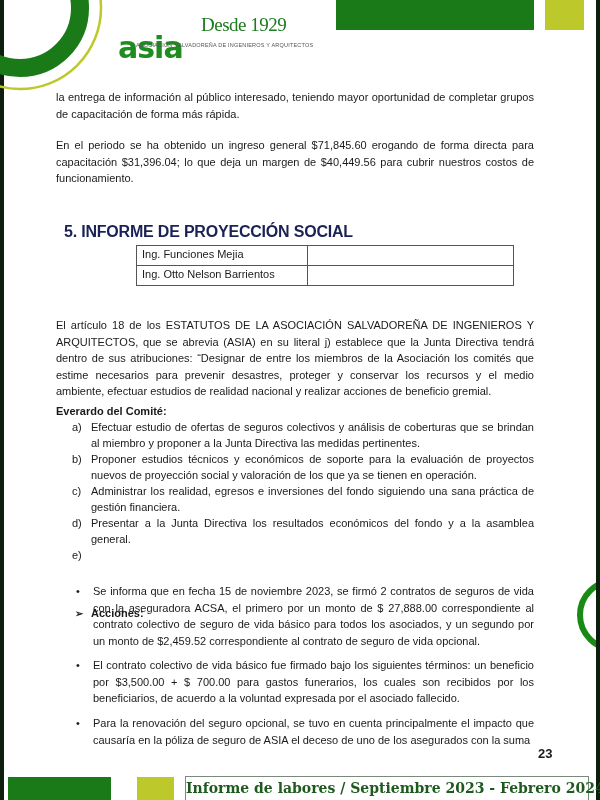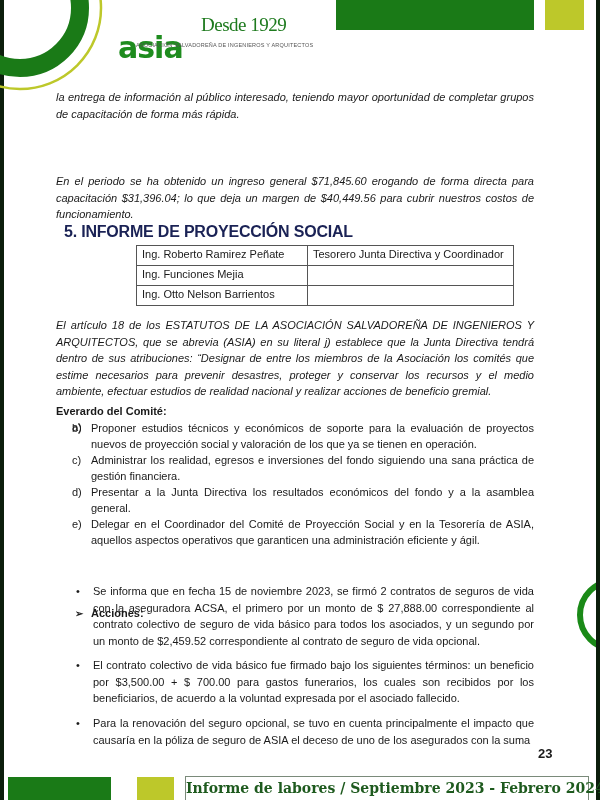--- a/index.html
+++ b/index.html
@@ -14,23 +14,23 @@
   .deco-arc { position: absolute; left: 0; top: 0; }
   .deco-right-arc { position: absolute; right: 4px; top: 575px; }
   .logo { position: absolute; left: 118px; top: 8px; width: 200px; height: 40px; }
   .logo-word { position: absolute; left: 0; top: 0; font-family: "DejaVu Sans", sans-serif; font-weight: bold; font-size: 30px; color: #1e8c1e; letter-spacing: -1px; line-height: 32px; margin-top: 24px; }
   .logo-desde { position: absolute; left: 83px; top: 5px; font-family: Liberation Serif, serif; font-size: 19px; color: #1e7a1e; line-height: 24px; letter-spacing: -0.5px; }
   .logo-sub { position: absolute; left: 18px; top: 34px; font-size: 5.5px; color: #555; letter-spacing: 0.2px; white-space: nowrap; }
   .bar-top-green { position: absolute; left: 336px; top: 0; width: 198px; height: 30px; background: #1a7a17; }
   .bar-top-lime { position: absolute; left: 545px; top: 0; width: 39px; height: 30px; background: #bdc82a; }
 
   .content { position: absolute; left: 56px; width: 478px; font-size: 11px; line-height: 16.5px; }
-  p { margin: 0; text-align: justify; font-style: italic; }
+  p { margin: 0; text-align: justify; }
   .p1 { top: 89px; }
-  .p2 { top: 137px; margin-top: 36px; }
+  .p2 { top: 137px; }
   .h5 { position: absolute; left: 56px; top: 215px; font-size: 16px; font-weight: bold; color: #1a2255; margin: 8px; letter-spacing: -0.2px; }
   table.committee { position: absolute; left: 136px; top: 245px; width: 378px; border-collapse: collapse; font-size: 11px; }
   table.committee td { border: 1px solid #555; padding: 2px 5px; height: 15px; vertical-align: top; }
   table.committee td.c1 { width: 160px; }
   .p3 { top: 317px; }
   .func-title { position: absolute; left: 56px; top: 405px; font-weight: bold; font-size: 11px; }
   .func-list { position: absolute; left: 72px; top: 420px; width: 462px; margin: 0; padding: 0; list-style: none; font-size: 11px; line-height: 15.5px; }
   .func-list li { position: relative; padding-left: 19px; text-align: justify; margin-bottom: 1px; }
   .func-list .lt { position: absolute; left: 0; top: 0; }
   .acc-title { position: absolute; left: 75px; top: 567px; font-weight: bold; font-size: 11px; margin-top: 40px; }
@@ -71,44 +71,40 @@
 <div class="bar-top-green"></div>
 <div class="bar-top-lime"></div>
 
 <p class="content p1">la entrega de información al público interesado, teniendo mayor oportunidad de completar grupos de capacitación de forma más rápida.</p>
 <p class="content p2">En el periodo se ha obtenido un ingreso general $71,845.60 erogando de forma directa para capacitación $31,396.04; lo que deja un margen de $40,449.56 para cubrir nuestros costos de funcionamiento.</p>
 
 <h2 class="h5">5. INFORME DE PROYECCIÓN SOCIAL</h2>
 
 <table class="committee">
   <tbody>
-      <tr>
-    <td class="c1">Ing. Roberto Ramirez Peñate</td>
-    <td>Tesorero Junta Directiva y Coordinador</td>
-  </tr>
   <tr>
     <td class="c1">Ing. Funciones Mejia</td>
     <td></td>
   </tr>
   <tr>
     <td class="c1">Ing. Otto Nelson Barrientos</td>
     <td></td>
   </tr>
 </tbody>
   </table>
 
 <p class="content p3">El artículo 18 de los ESTATUTOS DE LA ASOCIACIÓN SALVADOREÑA DE INGENIEROS Y ARQUITECTOS, que se abrevia (ASIA) en su literal j) establece que la Junta Directiva tendrá dentro de sus atribuciones: “Designar de entre los miembros de la Asociación los comités que estime necesarios para prevenir desastres, proteger y conservar los recursos y el medio ambiente, efectuar estudios de realidad nacional y realizar acciones de beneficio gremial.</p>
 
 <div class="func-title">Everardo del Comité:</div>
 <ol class="func-list">
-  <li><span class="lt">a)</span></li>
+  <li><span class="lt">a)</span><span>Efectuar estudio de ofertas de seguros colectivos y análisis de coberturas que se brindan al miembro y proponer a la Junta Directiva las medidas pertinentes.</span></li>
   <li><span class="lt">b)</span><span>Proponer estudios técnicos y económicos de soporte para la evaluación de proyectos nuevos de proyección social y valoración de los que ya se tienen en operación.</span></li>
   <li><span class="lt">c)</span><span>Administrar los realidad, egresos e inversiones del fondo siguiendo una sana práctica de gestión financiera.</span></li>
   <li><span class="lt">d)</span><span>Presentar a la Junta Directiva los resultados económicos del fondo y a la asamblea general.</span></li>
-  <li><span class="lt">e)</span><span>Delegar en el Coordinador del Comité de Proyección Social y en la Tesorería de ASIA, aquellos aspectos operativos que garanticen una administración eficiente y ágil.</span></li>
+  <li><span class="lt">e)</span></li>
 </ol>
 
 <div class="acc-title">
   <span class="arrow">➢</span><span>Acciones:</span>
 </div>
 
 <ul class="bullets b1">
   <li><span class="dot">•</span><span>Se informa que en fecha 15 de noviembre 2023, se firmó 2 contratos de seguros de vida con la aseguradora ACSA, el primero por un monto de $ 27,888.00 correspondiente al contrato colectivo de seguro de vida básico para todos los asociados, y un segundo por un monto de $2,459.52 correspondiente al contrato de seguro de vida opcional.</span></li>
 </ul>
 <ul class="bullets b2">

